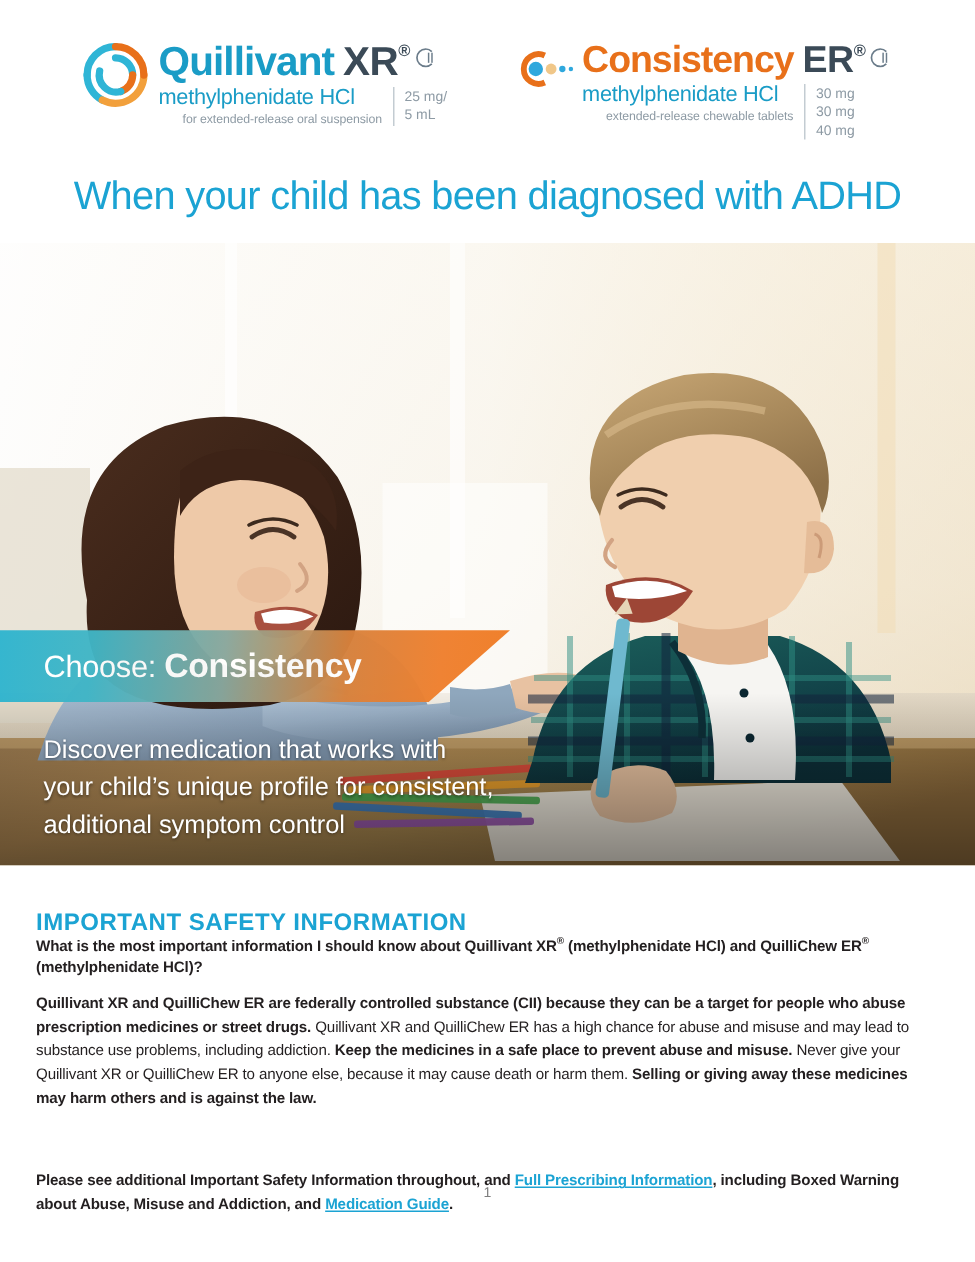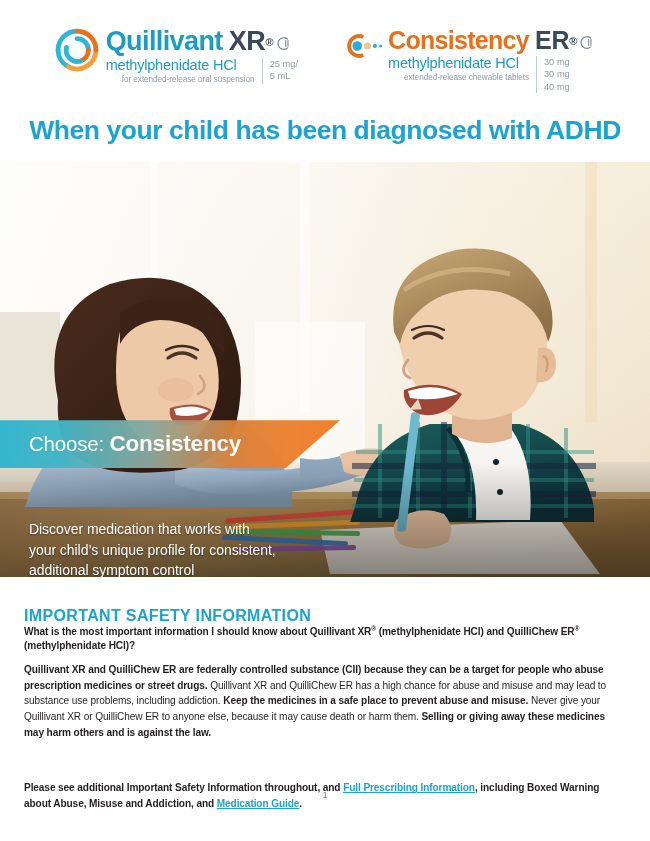--- a/index.html
+++ b/index.html
@@ -35,21 +35,21 @@
     width: 44px;
     height: 44px;
     flex: 0 0 44px;
     margin-top: 2px;
     margin-right: 7px;
   }
 
   .qv-text-block { padding-top: 2px; }
   .qv-wordmark {
     display: flex;
-    align-items: center;
+    align-items: flex-start;
     line-height: 1;
   }
   .qv-name {
     font-size: 27px;
     font-weight: bold;
     color: #1a9cc6;
     letter-spacing: -0.6px;
     line-height: 1;
   }
   .qv-xr {
@@ -133,21 +133,21 @@
     font-size: 14.5px;
     color: #1a9cc6;
     line-height: 1.1;
     letter-spacing: -0.2px;
   }
 
   
   .headline {
     text-align: center;
     font-size: 26.5px;
-    font-weight: bold;
+    font-weight: normal;
     color: #1ba3d3;
     letter-spacing: -0.45px;
     margin-top: 18px;
     line-height: 1.1;
   }
 
   
   .hero {
     position: relative;
     margin-top: 17px;
@@ -193,22 +193,22 @@
   }
   .choose-text b {
     font-weight: bold;
     font-size: 22.5px;
   }
 
   
   .hero-subtitle {
     position: absolute;
     left: 29px;
-    top: 357px;
-    font-size: 14px;
+    top: 326px;
+    font-size: 17px;
     color: #ffffff;
     line-height: 1.46;
     text-shadow: 0 1px 2px rgba(0,0,0,0.42);
     letter-spacing: -0.05px;
   }
 
   
   .safety {
     padding: 30px 24px 0 24px;
   }

